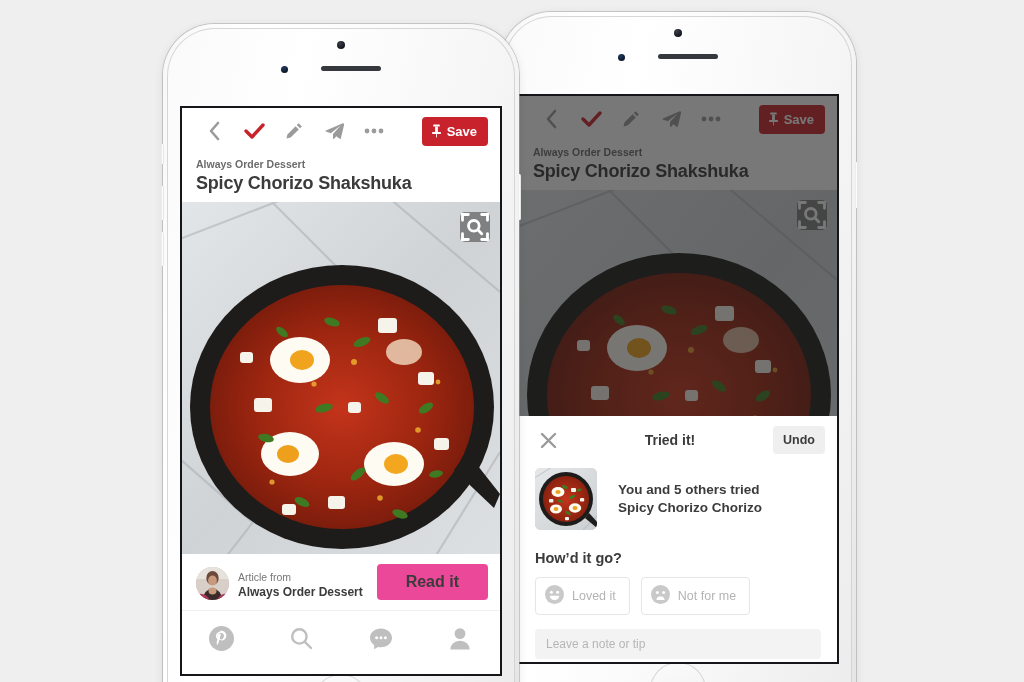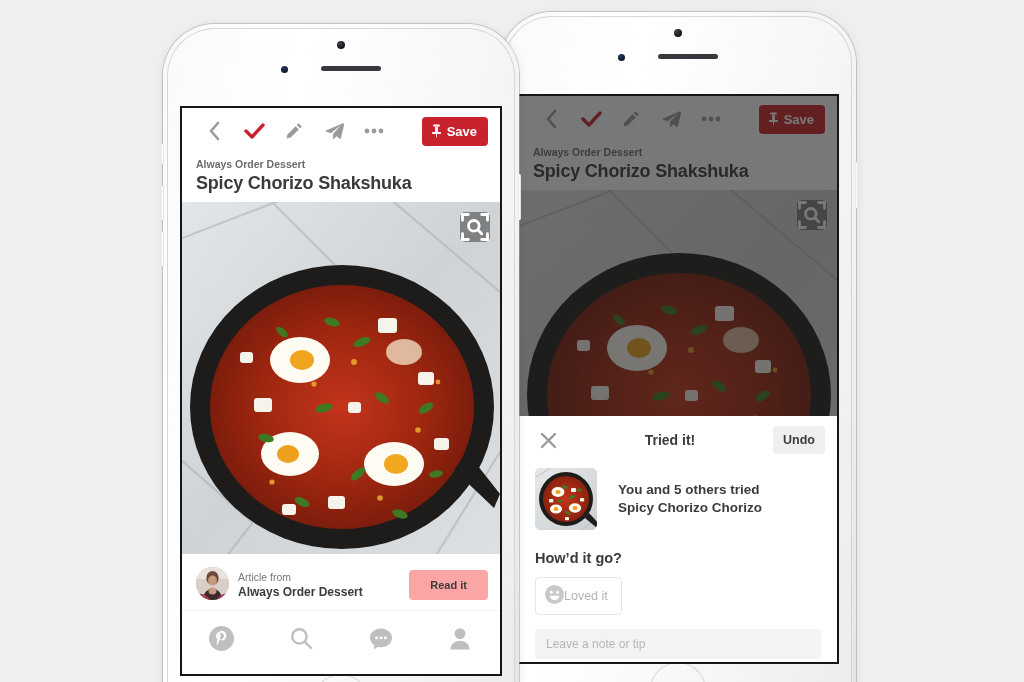--- a/index.html
+++ b/index.html
@@ -112,22 +112,22 @@
   }
   .avatar {
     width: 33px; height: 33px; border-radius: 50%;
     overflow: hidden; flex: 0 0 33px; background: #cdbcb4;
   }
   .avatar svg { display:block; width:100%; height:100%; }
   .article-text { flex: 1; min-width: 0; }
   .article-from  { font-size: 10.5px; color: #767676; line-height: 14px; }
   .article-name  { font-size: 12px; color: #3b3b3b; font-weight: bold; line-height: 16px; }
   .read-btn {
-    background: #fca5a5; color: #3b3b3b; font-size: 11px; font-weight: bold;
-    border-radius: 4px; padding: 9px 21px; white-space: nowrap;
+    background: #ec4899; color: #3b3b3b; font-size: 16px; font-weight: bold;
+    border-radius: 4px; padding: 9px 29px; white-space: nowrap;
   }
 
   
   .bottom-nav {
     display: flex; align-items: center; justify-content: space-around;
     height: 56px; background: #fff; border-top: 1px solid #f0f0f0;
     color: #bfbfbf;
   }
   .nav-item { width: 48px; height: 44px; display:flex; align-items:center; justify-content:center; }
 
@@ -161,21 +161,21 @@
   .tried-thumb {
     width: 62px; height: 62px; border-radius: 6px; overflow: hidden;
     flex: 0 0 62px; background: #b9bcc0;
   }
   .tried-thumb svg { display:block; width:100%; height:100%; }
   .tried-text { font-size: 13.5px; font-weight: bold; color: #3b3b3b; line-height: 18px; }
 
   .howd-title { font-size: 14.5px; font-weight: bold; color: #3b3b3b; padding: 20px 16px 0; }
   .rating-row { display: flex; gap: 11px; padding: 11px 16px 0; }
   .rating-btn {
-    display: flex; align-items: center; gap: 0;
+    display: flex; align-items: center; gap: 8px;
     border: 1px solid #e6e6e6; border-radius: 4px;
     padding: 7px 13px 7px 9px;
     font-size: 12.5px; color: #b4b4b4;
   }
   .note-input {
     margin: 14px 16px 0; height: 30px; border-radius: 4px;
     background: #f3f3f3; display: flex; align-items: center;
     padding: 0 11px; font-size: 12px; color: #b6b6b6;
   }
 </style>
@@ -393,20 +393,31 @@
             <span>
               <svg width="19" height="19" viewBox="0 0 19 19" fill="#c9c9c9">
                   <circle cx="9.5" cy="9.5" r="9.5"></circle>
                   <circle cx="6.4" cy="7.2" r="1.5" fill="#fff"></circle>
                   <circle cx="12.6" cy="7.2" r="1.5" fill="#fff"></circle>
                   <path d="M4.8 10.8c0 2.6 2.1 4.4 4.7 4.4s4.7-1.8 4.7-4.4z" fill="#fff"></path>
                 </svg>
             </span>
             <span>Loved it</span>
           </div>
+          <div class="rating-btn">
+            <span>
+              <svg width="19" height="19" viewBox="0 0 19 19" fill="#c9c9c9">
+                  <circle cx="9.5" cy="9.5" r="9.5"></circle>
+                  <circle cx="6.4" cy="7.4" r="1.5" fill="#fff"></circle>
+                  <circle cx="12.6" cy="7.4" r="1.5" fill="#fff"></circle>
+                  <path d="M5.4 15c0-2.3 1.9-3.8 4.1-3.8S13.6 12.7 13.6 15z" fill="#fff"></path>
+                </svg>
+            </span>
+            <span>Not for me</span>
+          </div>
         </div>
 
         <div class="note-input">
           <span>Leave a note or tip</span>
         </div>
       </div>
 
     </div>
   </div>
 

